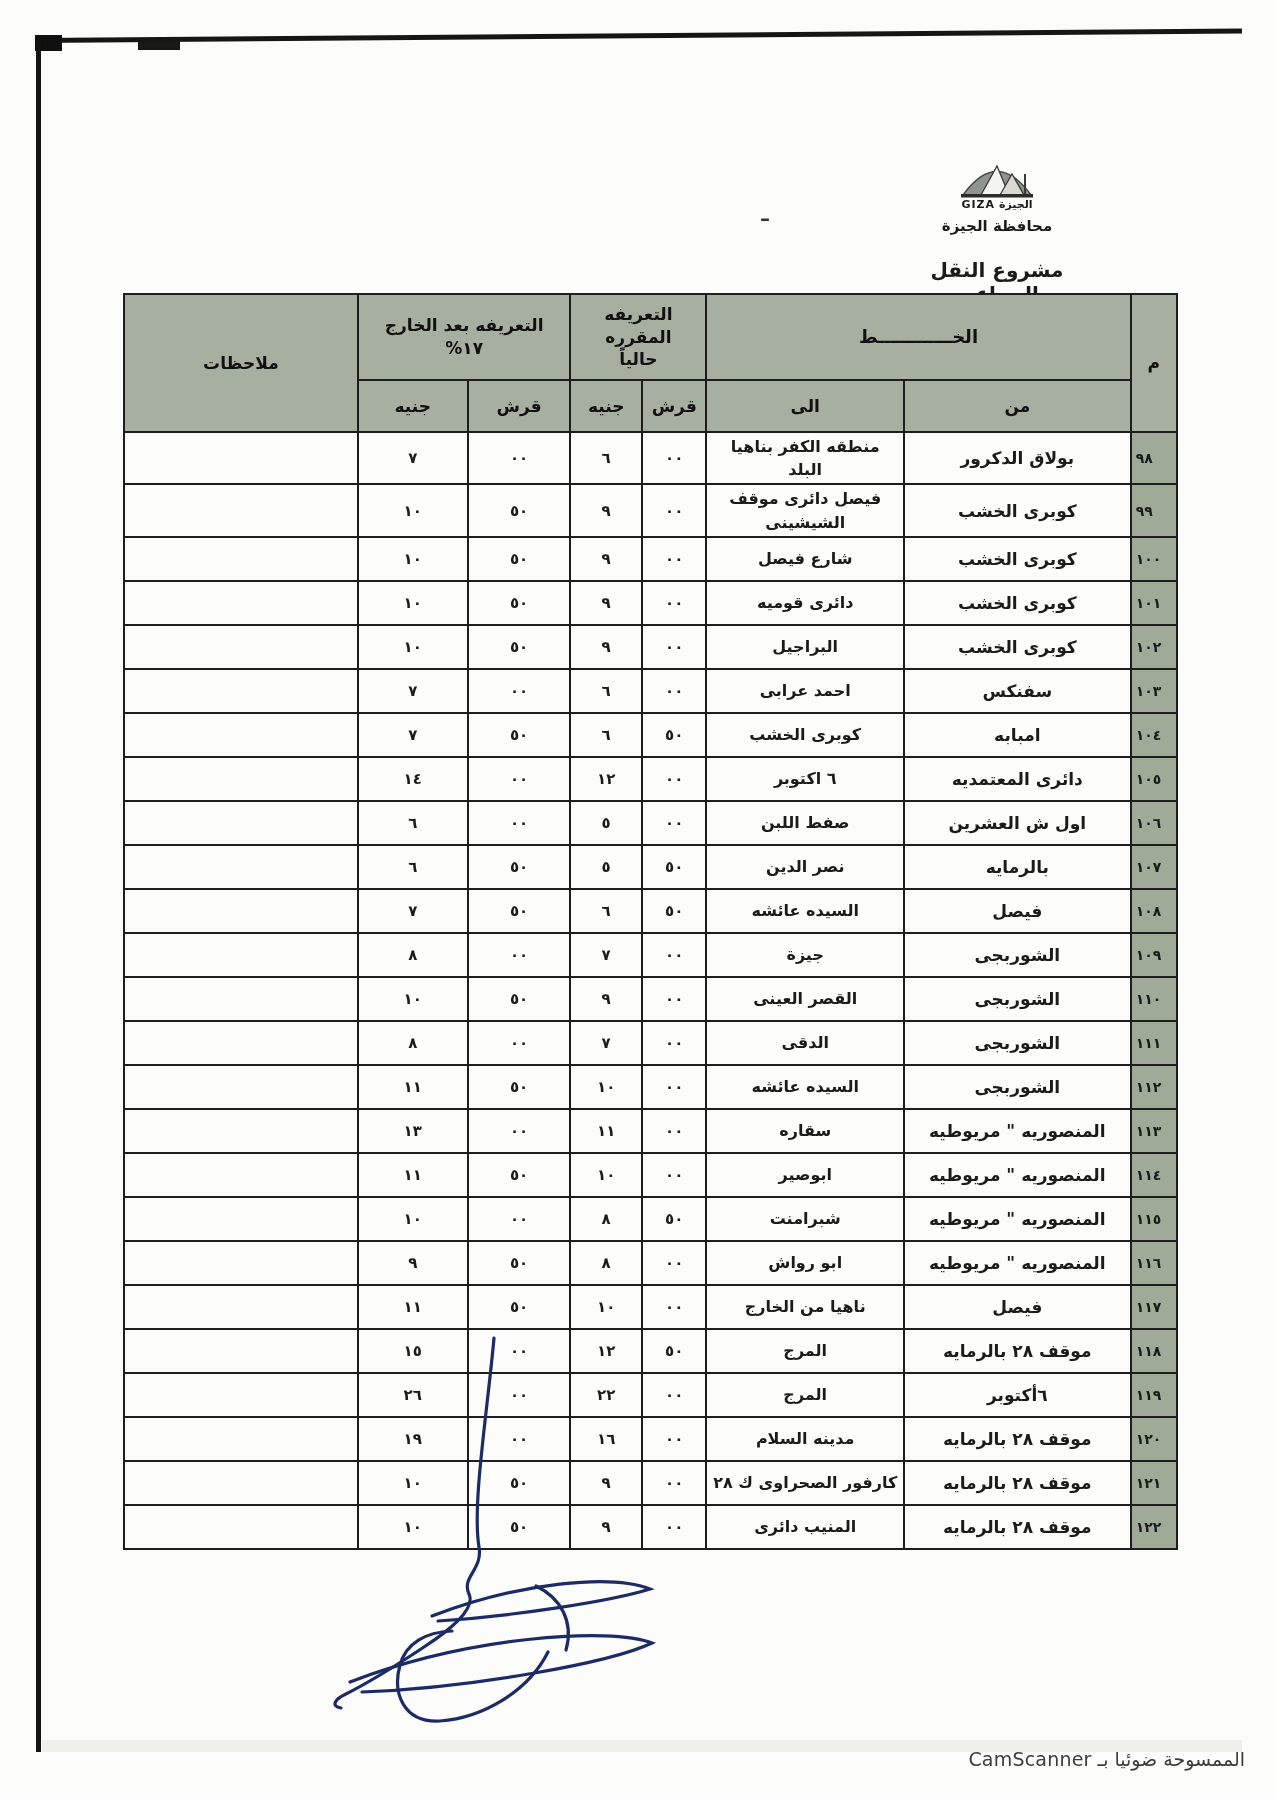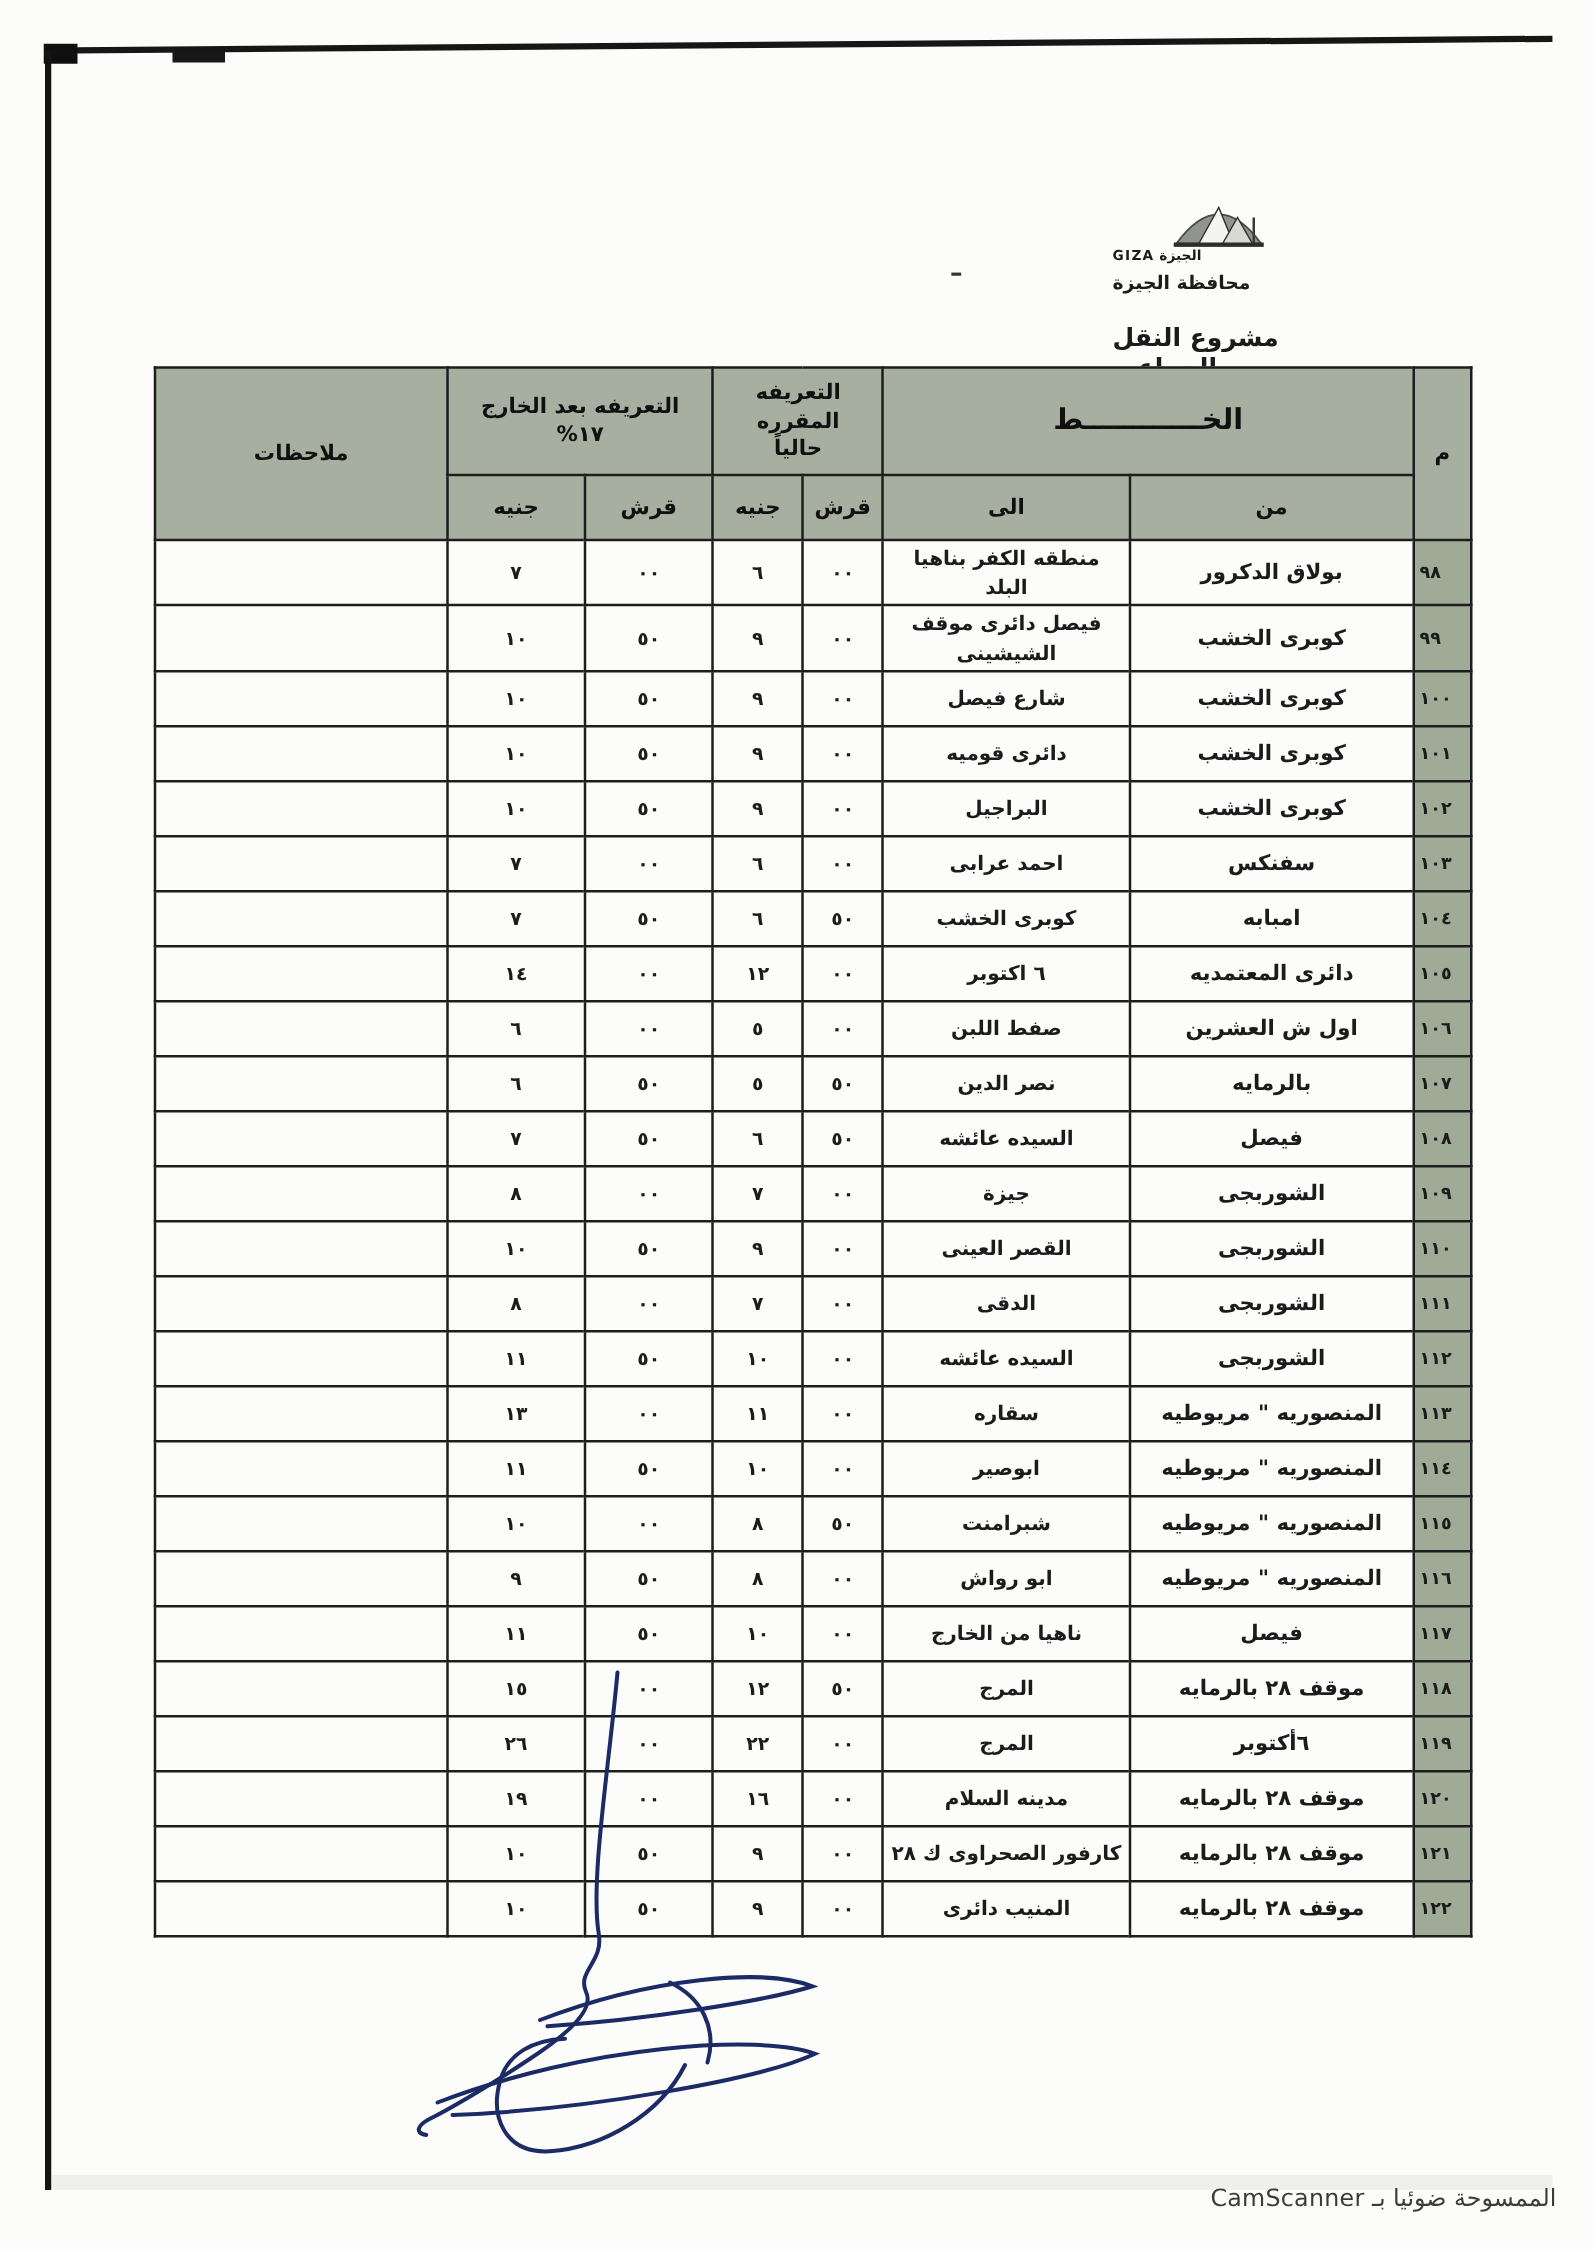--- a/index.html
+++ b/index.html
@@ -15,42 +15,42 @@
   
   .top-scan-line{position:absolute;left:36px;top:38px;width:1206px;height:5px;background:#161616;
     transform:rotate(-0.45deg);transform-origin:left center;}
   .corner-blob{position:absolute;left:35px;top:35px;width:27px;height:16px;background:#101010;}
   .notch{position:absolute;left:138px;top:41px;width:42px;height:9px;background:#181818;}
   .left-scan-line{position:absolute;left:36px;top:40px;width:5px;height:1712px;background:#141414;}
   .scan-smudge{position:absolute;left:250px;top:565px;width:190px;height:90px;border-radius:50%;
     background:rgba(170,170,162,0.22);filter:blur(14px);}
 
   
-  .letterhead{position:absolute;left:890px;top:146px;width:170px;text-align:left;direction:rtl;}
+  .letterhead{position:absolute;left:912px;top:146px;width:170px;text-align:center;direction:rtl;}
   .logo{display:block;margin:0 auto;}
   .logo-caption{font-size:11px;font-weight:bold;letter-spacing:1px;margin-top:-2px;}
   .org1{font-size:15px;font-weight:bold;margin-top:6px;}
   .org2{font-size:20px;font-weight:bold;display:inline-block;border-bottom:2px solid #222;
     padding-bottom:2px;margin-top:4px;}
   .stray-dash{position:absolute;left:760px;top:206px;font-size:20px;font-weight:bold;color:#333;}
 
   
   table.fare-table{
     position:absolute;left:123px;top:293px;width:1055px;
     border-collapse:collapse;direction:rtl;table-layout:fixed;
     background:#fcfcfb;
   }
   .fare-table th,.fare-table td{border:2px solid #1d1d1d;padding:2px 4px;}
   .fare-table th{
     background:#a7b0a0;font-weight:bold;color:#101010;
     text-align:center;vertical-align:middle;font-size:17px;line-height:1.35;
   }
   .fare-table thead tr.h1{height:86px;}
   .fare-table thead tr.h2{height:52px;}
-  th.line-group{font-size:23px;}
+  th.line-group{font-size:18px;}
   .fare-table tbody tr{height:44px;}
   td{vertical-align:middle;}
   td.c-num{background:#9faa97;font-weight:bold;font-size:14px;text-align:left;letter-spacing:1px;}
   td.c-from{font-weight:bold;font-size:17px;text-align:center;}
   td.c-to{font-weight:bold;font-size:16px;text-align:center;line-height:1.45;}
   td.c-val{font-weight:bold;font-size:15px;text-align:center;letter-spacing:1px;}
   td.c-note{background:#fcfcfb;}
 
   
   .signature{position:absolute;left:318px;top:1322px;}

